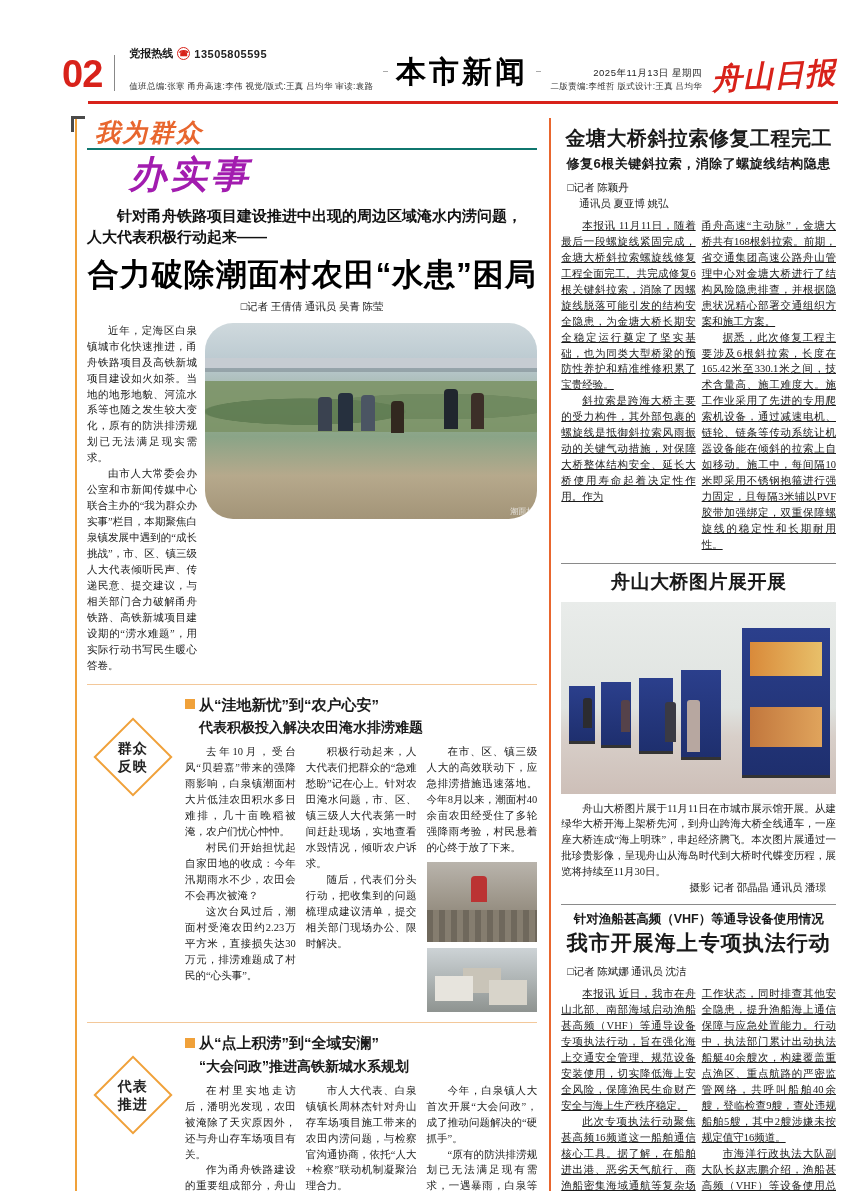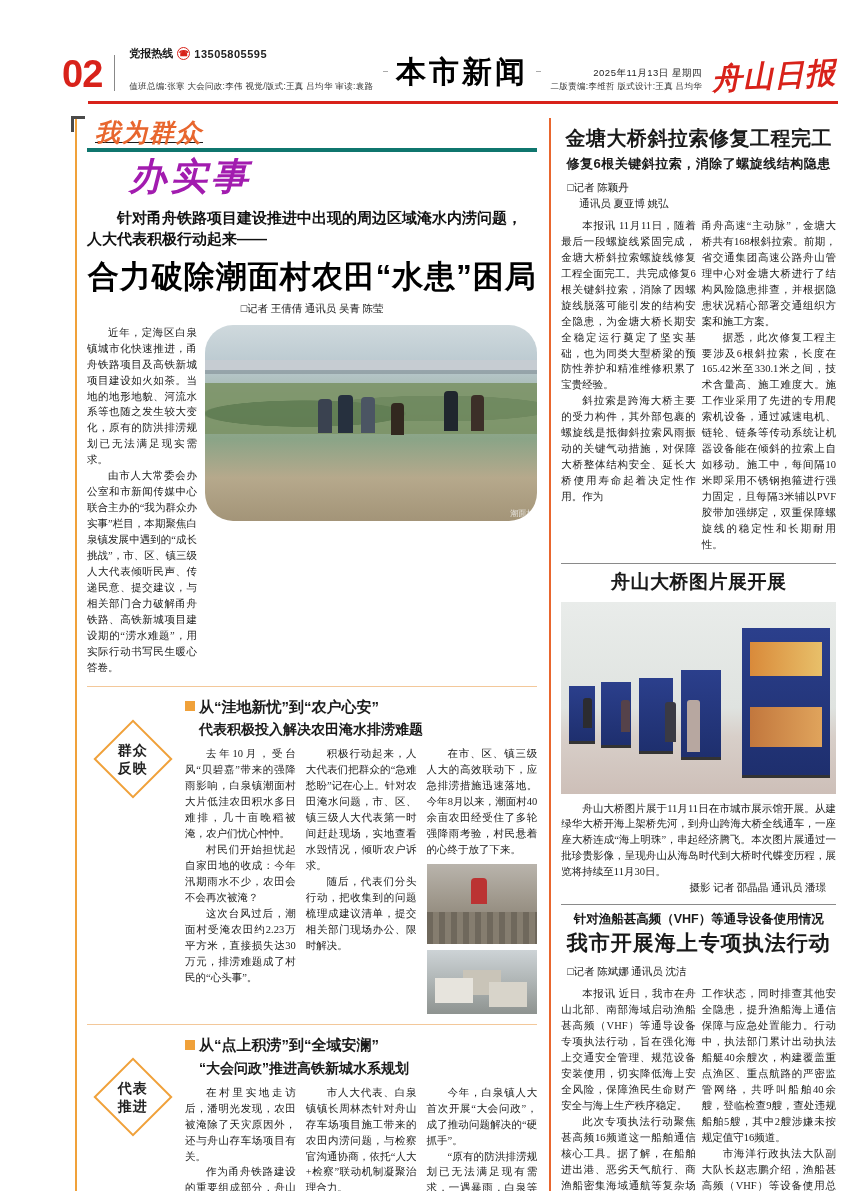--- a/index.html
+++ b/index.html
@@ -29,21 +29,21 @@
   .redrule { height:3px; background:#d8221a; margin:8px 4px 0 88px; }
 
   
   .content { display:flex; margin:14px 4px 0 75px; }
   .leftcol { width:470px; position:relative; border-left:2px solid #f0a13a; padding:0 4px 0 10px; }
   .corner { position:absolute; top:-2px; left:-6px; width:14px; height:16px;
     border-top:3px solid #4a4a4a; border-left:3px solid #4a4a4a; background:transparent; }
   .rightcol { width:291px; border-left:2px solid #e8662e; margin-left:8px; padding:2px 2px 0 10px; }
 
   
-  .banner1-row { border-bottom:4px solid #0f766e; padding:2px 0 3px 8px;text-decoration:underline; }
+  .banner1-row { border-bottom:2px solid #0f766e; padding:2px 0 3px 8px; }
   .banner1 { font:italic bold 25px/1 "Liberation Sans",sans-serif; color:#e8662e; letter-spacing:2px; }
   .banner2 { font:italic bold 37px/1 "Liberation Sans",sans-serif; color:#a21caf; letter-spacing:4px; margin:6px 0 0 42px; }
   .intro { font:bold 15px/1.45 "Liberation Sans",sans-serif; color:#111; text-indent:2em; margin:12px 2px 0 0; }
   .headline { font:bold 31px/1.2 "Liberation Sans",sans-serif; color:#000; text-align:center; margin-top:8px; letter-spacing:1px; }
   .byline { font:10.5px/1 "Liberation Serif",serif; text-align:center; margin-top:9px; color:#222; }
 
   .t { font-size:10.5px; line-height:1.52; text-align:justify; }
   .t p { text-indent:2em; }
 
   .leadrow { display:flex; gap:8px; margin-top:10px; }
@@ -79,21 +79,21 @@
     background:#e7e4dd; box-shadow:54px 4px 0 #d8d4ca, 28px -8px 0 #c9c4b8; }
 
   
   .r-art { padding:6px 0 10px; border-bottom:1px solid #8a8a8a; }
   .r-art:last-of-type { border-bottom:none; }
   .r-title { font:bold 20px/1.25 "Liberation Sans",sans-serif; text-align:center; letter-spacing:.5px; }
   .r-sub { font:bold 13px/1.3 "Liberation Sans",sans-serif; text-align:center; margin-top:5px; letter-spacing:.5px; }
   .r-kicker { font:bold 12.5px/1.3 "Liberation Sans",sans-serif; text-align:center; }
   .r-title2 { font:bold 21px/1.25 "Liberation Sans",sans-serif; text-align:center; margin-top:3px; letter-spacing:1px; }
   .r-byline { font:10.5px/1.5 "Liberation Serif",serif; margin:8px 0 6px 6px; }
-  .r-cols { display:flex; gap:6px; margin-top:2px; }
+  .r-cols { display:flex; gap:6px; margin-top:2px;text-decoration:underline; }
   .r-col { flex:1; min-width:0; }
   .exhibit { height:192px; margin-top:8px; position:relative; overflow:hidden;
     background:linear-gradient(180deg,#e9ecea 0%,#dfe3e0 55%,#d8cfc9 70%,#cdbfb8 100%); }
   .board { position:absolute; background:linear-gradient(180deg,#2b3f8c,#1e2f6e); border-bottom:3px solid #333; }
   .board.big { right:6px; top:26px; width:88px; height:150px; }
   .board.big:before { content:""; position:absolute; inset:14px 8px auto 8px; height:34px;
     background:linear-gradient(90deg,#d98a3a,#e8c06a); }
   .board.big:after { content:""; position:absolute; inset:auto 8px 28px 8px; height:40px;
     background:linear-gradient(90deg,#c2773d,#e0a45c); }
   .visitor { position:absolute; border-radius:3px 3px 0 0; }
@@ -108,21 +108,21 @@
 
   <div class="hdr">
     <div class="pagenum">02</div>
     <div class="hdr-vline"></div>
     <div class="hotline">
       <div class="hotline-top">
         <span>党报热线</span>
         <span class="phone-ic">☎</span>
         <span class="hotline-phone">13505805595</span>
       </div>
-      <div class="staffline">值班总编:张寒  大会问政:李伟  视觉/版式:王真 吕均华  审读:袁路</div>
+      <div class="staffline">值班总编:张寒  甬舟高速:李伟  视觉/版式:王真 吕均华  审读:袁路</div>
     </div>
     <div class="hdr-mid">
       <div class="hdr-rule"></div>
       <div class="section-title">本市新闻</div>
       <div class="hdr-rule"></div>
     </div>
     <div class="hdr-right">
       <div class="hdr-right-lines">
         <div class="dateline">2025年11月13日  星期四</div>
         <div class="staffline">二版责编:李维哲  版式设计:王真 吕均华</div>

